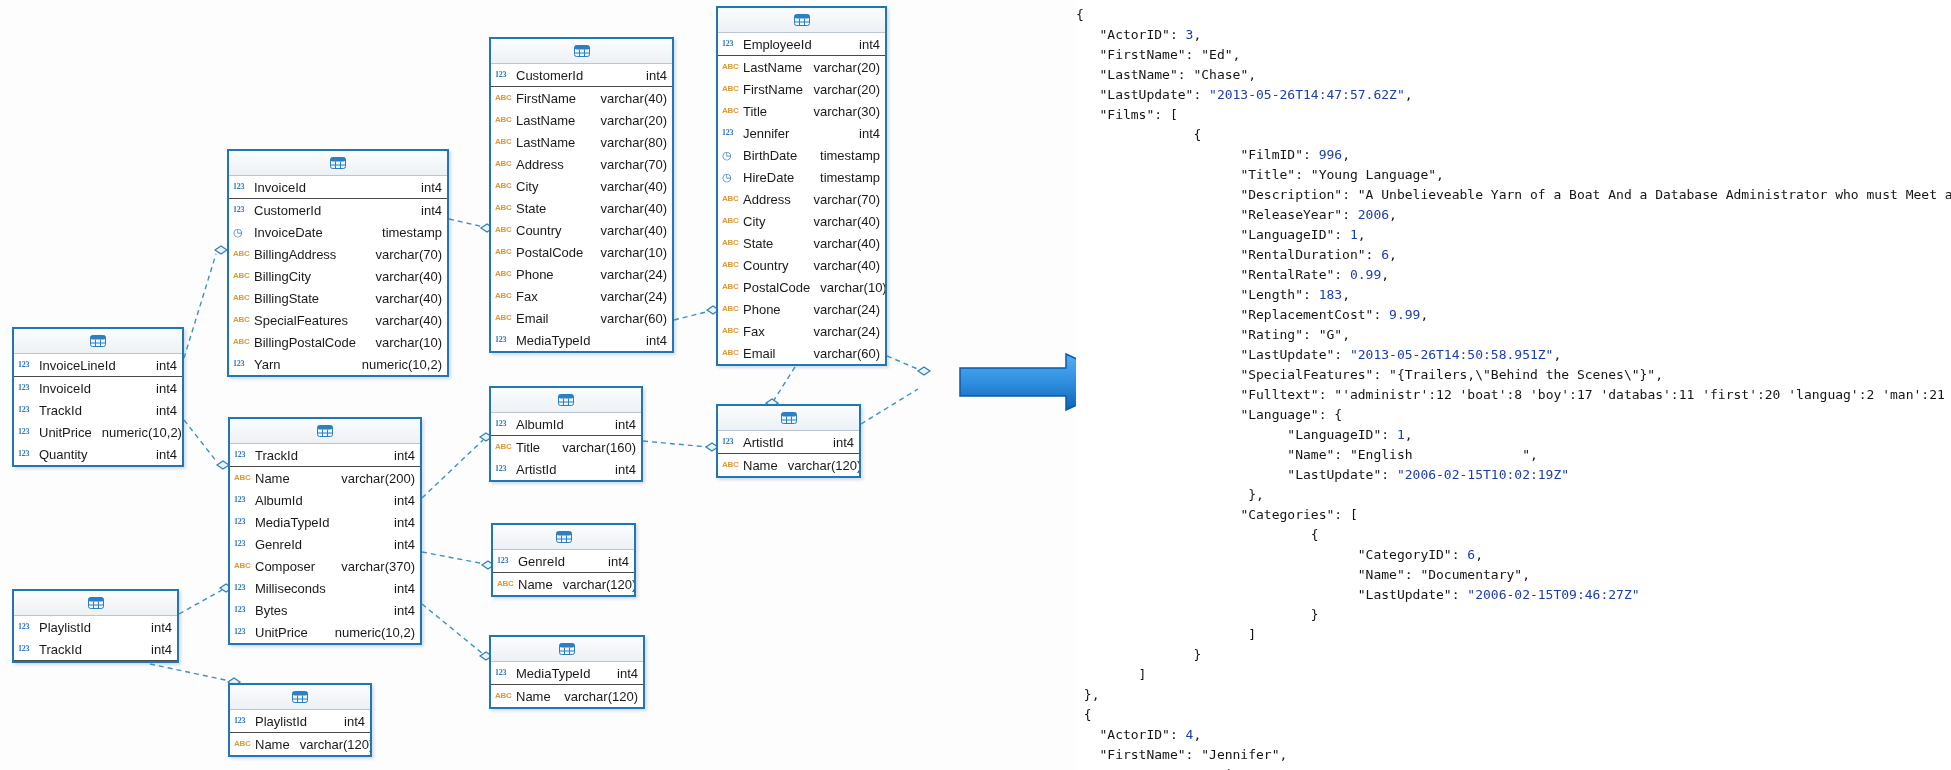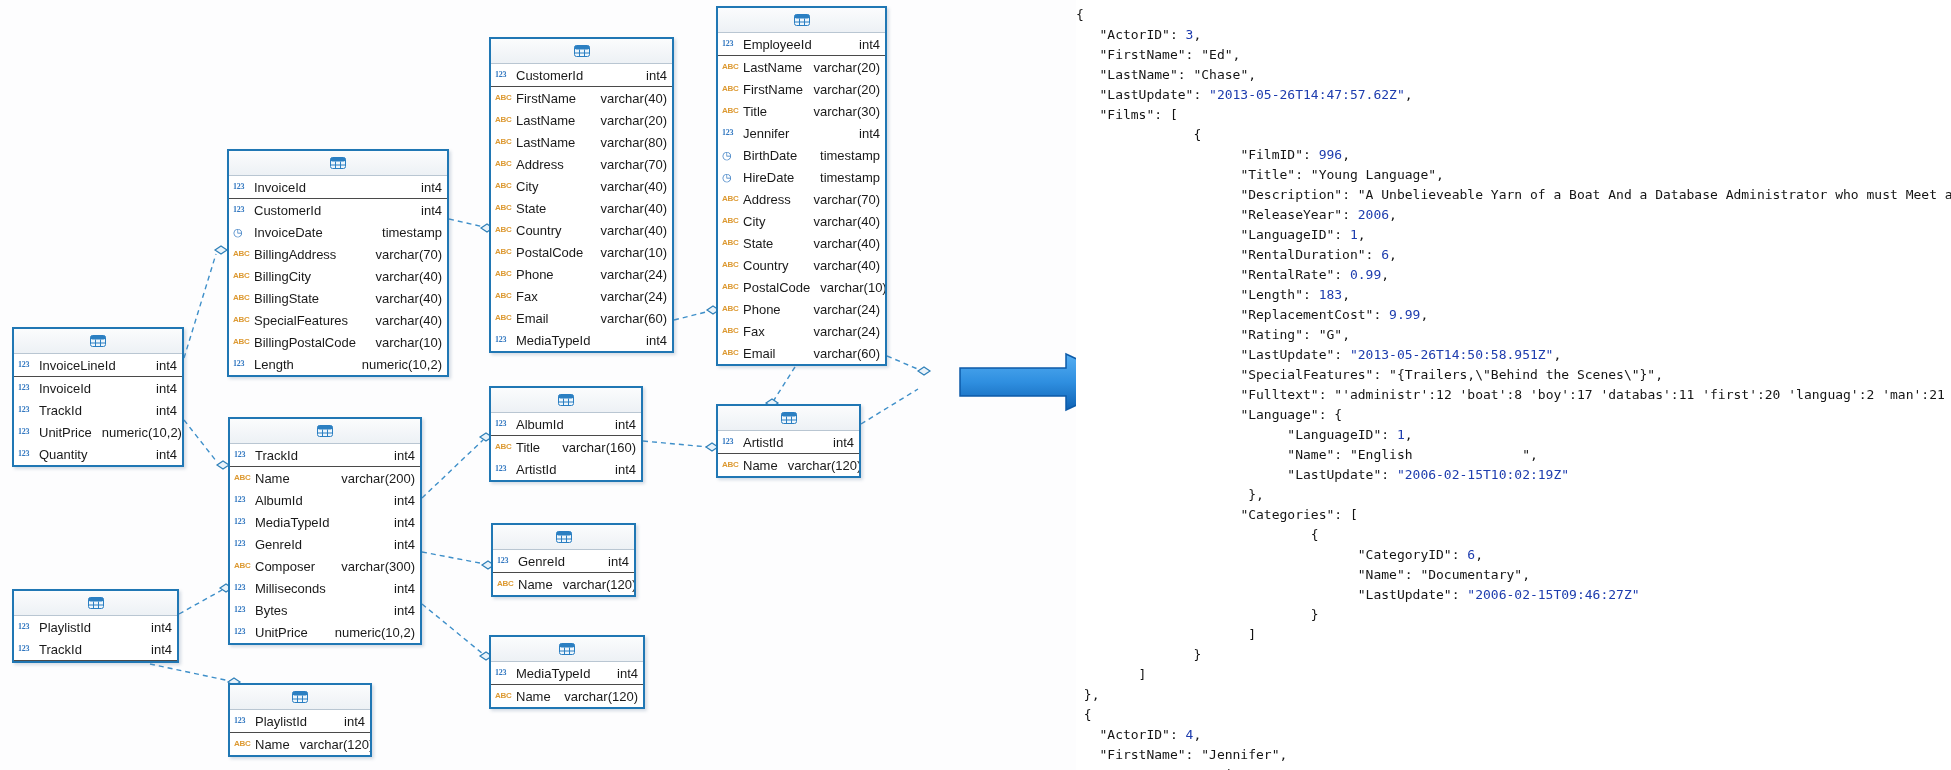--- a/index.html
+++ b/index.html
@@ -167,21 +167,21 @@
           <span class="cname">SpecialFeatures</span>
           <span class="ctype">varchar(40)</span>
         </div>
         <div class="row">
           <span class="cicon ic-str">ABC</span>
           <span class="cname">BillingPostalCode</span>
           <span class="ctype">varchar(10)</span>
         </div>
         <div class="row">
           <span class="cicon ic-num">123</span>
-          <span class="cname">Length</span>
+          <span class="cname">Yarn</span>
           <span class="ctype">numeric(10,2)</span>
         </div>
       </div>
   </div>
 
   <div class="erd-table" style="left:489px;top:37px;width:185px;">
     <div class="tbl-header">
         <svg width="16" height="12">
           <use href="#tblico"></use>
         </svg>
@@ -380,21 +380,21 @@
           <span class="ctype">int4</span>
         </div>
         <div class="row">
           <span class="cicon ic-num">123</span>
           <span class="cname">GenreId</span>
           <span class="ctype">int4</span>
         </div>
         <div class="row">
           <span class="cicon ic-str">ABC</span>
           <span class="cname">Composer</span>
-          <span class="ctype">varchar(300)</span>
+          <span class="ctype">varchar(370)</span>
         </div>
         <div class="row">
           <span class="cicon ic-num">123</span>
           <span class="cname">Milliseconds</span>
           <span class="ctype">int4</span>
         </div>
         <div class="row">
           <span class="cicon ic-num">123</span>
           <span class="cname">Bytes</span>
           <span class="ctype">int4</span>

